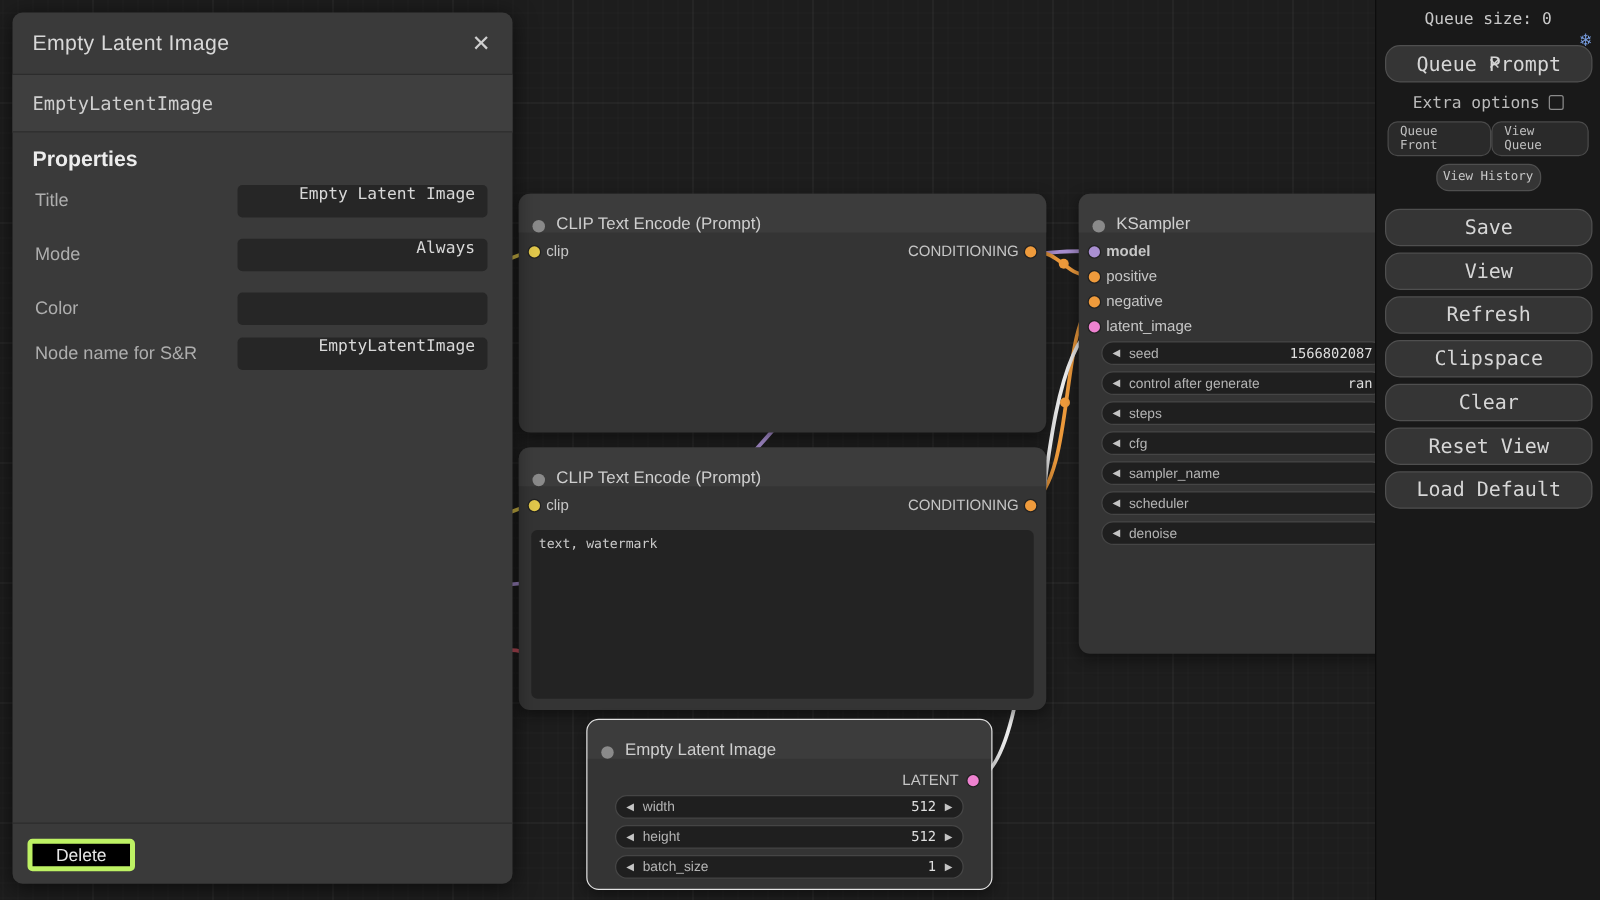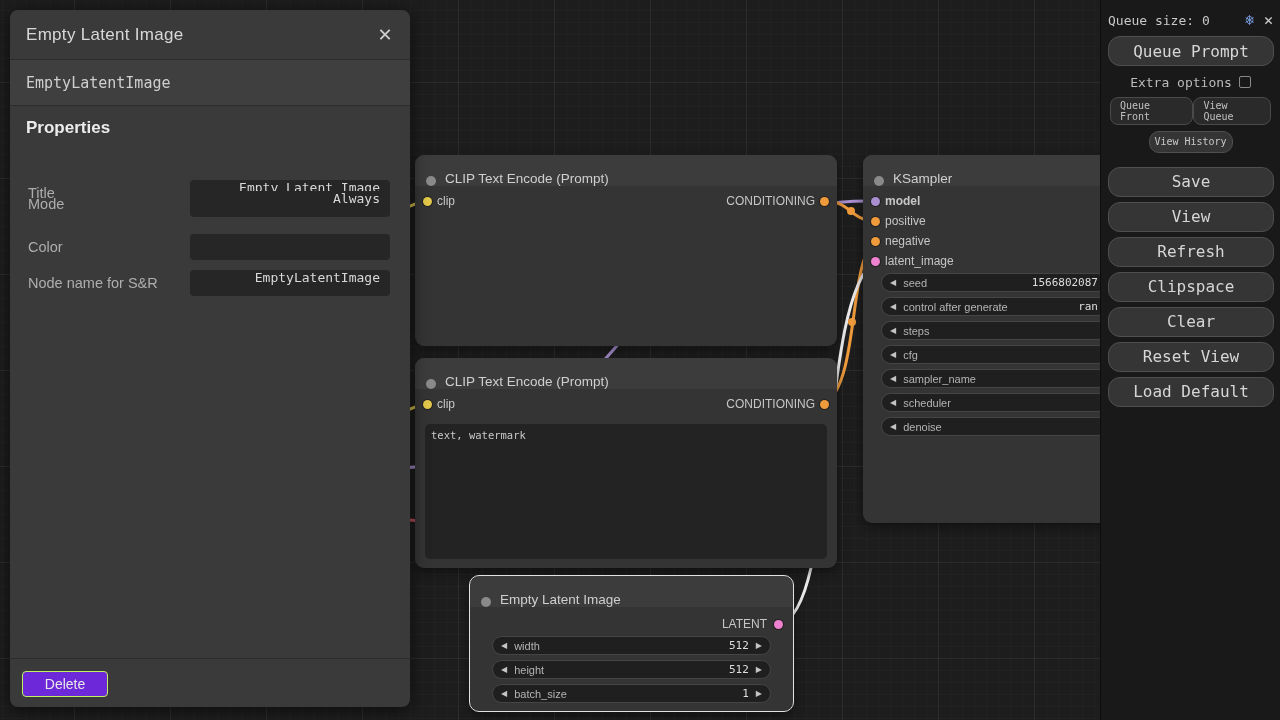--- a/index.html
+++ b/index.html
@@ -62,29 +62,29 @@
   .field-label { position:absolute; left:2px; top:4px; width:150px;
                  font-size:14.5px; color:#aeaeae; line-height:18px; }
   .field-input { position:absolute; right:0; top:0; width:200px; height:26px;
                  background:#262626; border-radius:4px; border:none;
                  text-align:right; padding:0 10px; line-height:26px;
                  font:13px "DejaVu Sans Mono",monospace; color:#d8d8d8;
                  overflow:hidden; white-space:nowrap; }
   .dlg-footer-divider { position:absolute; left:0; right:0; top:648px;
                         border-top:1px solid #2c2c2c; }
   .delete-btn { position:absolute; left:12px; top:661px; width:86px; height:26px;
-                background:#6d28d9; border:1px solid #bef264; border-radius:4px;
+                background:#000000; border:4px solid #bef264; border-radius:4px;
                 color:#e8e8e8; font-size:14px; display:flex; align-items:center;
                 justify-content:center; cursor:pointer; }
 
   
   .menu { position:absolute; right:0; top:0; width:180px; height:720px;
           background:#191919; border-left:1px solid #0d0d0d; z-index:30;
           padding:8px 7px; font-family:"DejaVu Sans Mono",monospace; }
-  .menu-header { display:flex; align-items:center; height:24px; margin-bottom:4px; }
+  .menu-header { display:flex; align-items:center; height:24px; margin-bottom:4px;flex-direction:column; }
   .queue-size { font-size:13px; color:#c8c8c8; }
   .snowflake { margin-left:auto; font-size:15px; color:#7aa0e4; cursor:pointer; }
   .menu-close { margin-left:10px; font-size:15px; color:#d0d0d0; cursor:pointer; }
   .mbtn { display:block; width:166px; height:30px; margin:0 auto 5px auto;
           background:#353535; border:1px solid #4f4f4f; border-radius:12px;
           color:#d6d6d6; font:16px "DejaVu Sans Mono",monospace;
           display:flex; align-items:center; justify-content:center; cursor:pointer; }
   .extra-row { display:flex; align-items:center; justify-content:center; gap:7px;
                height:20px; margin-top:6px; }
   .extra-label { font-size:13px; color:#bbbbbb; }
@@ -221,21 +221,21 @@
   </div>
 
   <div class="dialog">
     <div class="dlg-header">
       <span class="dlg-title">Empty Latent Image</span>
       <span class="dlg-close">✕</span>
     </div>
     <div class="dlg-subtitle">EmptyLatentImage</div>
     <div class="dlg-section">Properties</div>
 
-    <div class="field-row" style="top:138px;margin-top:32px;">
+    <div class="field-row" style="top:138px;">
       <span class="field-label">Title</span>
       <div class="field-input">Empty Latent Image</div>
     </div>
     <div class="field-row" style="top:181px;">
       <span class="field-label">Mode</span>
       <div class="field-input">Always</div>
     </div>
     <div class="field-row" style="top:224px;">
       <span class="field-label">Color</span>
       <div class="field-input"></div>

